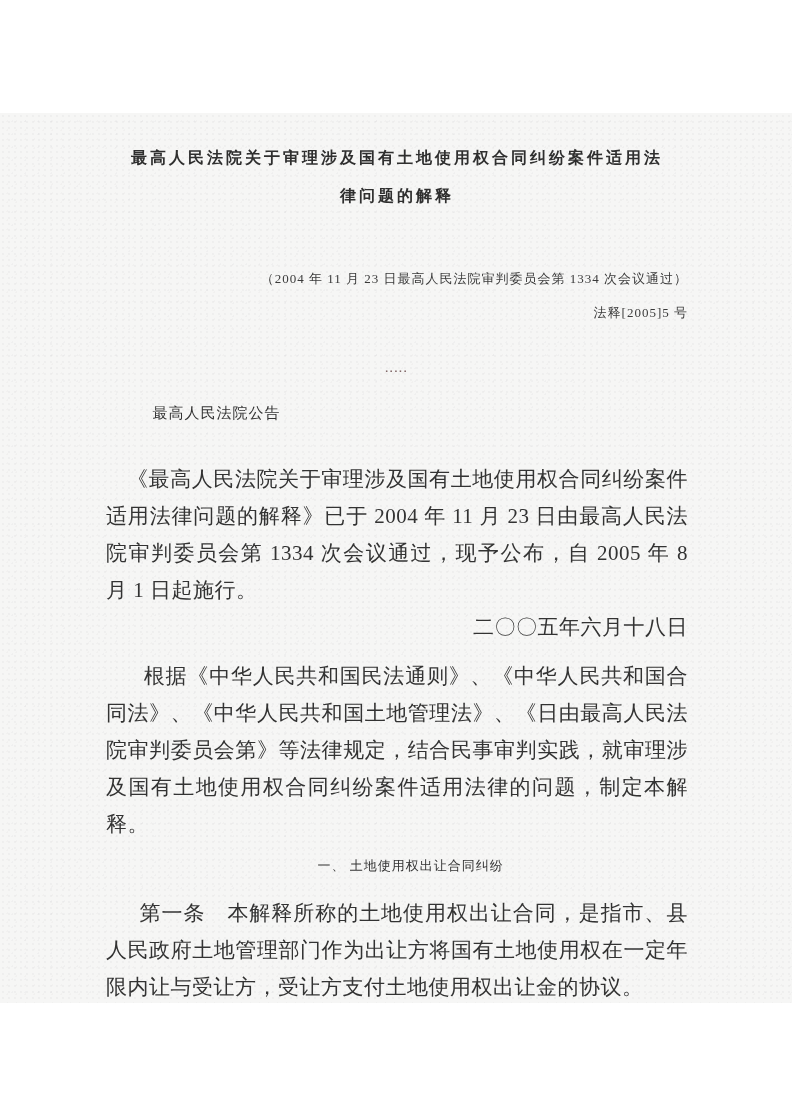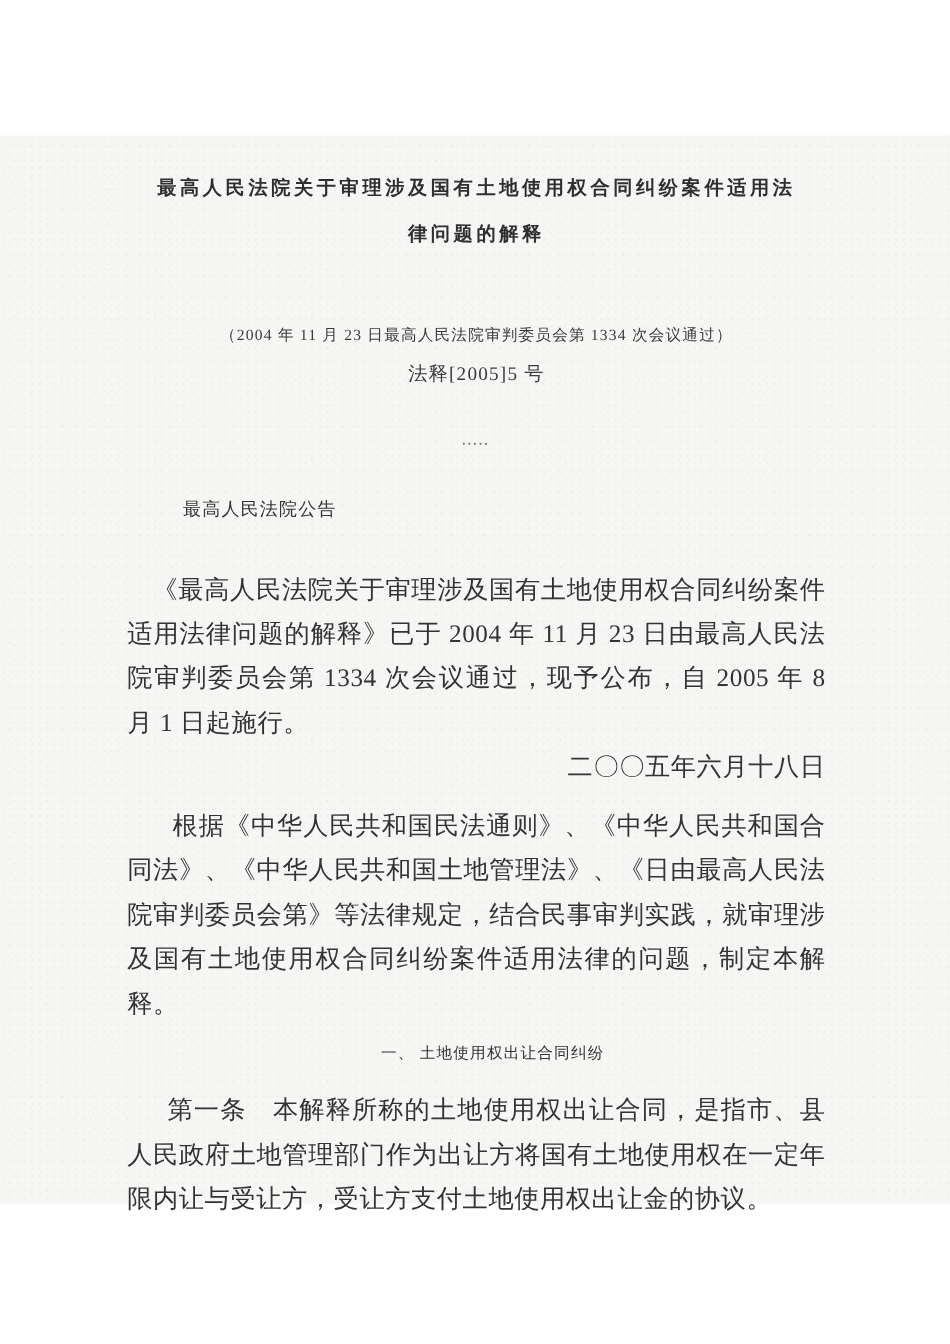--- a/index.html
+++ b/index.html
@@ -33,44 +33,44 @@
   .doc-title {
     text-align: center;
     font-weight: bold;
     font-size: 16px;
     letter-spacing: 3px;
     line-height: 38px;
     color: #2f2f2f;
   }
   .meeting-note {
     margin-top: 56px;
-    text-align: center;
+    text-align: right;
     font-size: 13px;
     letter-spacing: 1px;
     line-height: 16px;
     color: #3a3a3a;
   }
   .doc-number {
     margin-top: 18px;
-    text-align: center;
-    font-size: 16px;
+    text-align: right;
+    font-size: 13px;
     letter-spacing: 1px;
     line-height: 16px;
     color: #3a3a3a;
   }
   .separator-dots {
     margin-top: 46px;
     text-align: center;
     font-size: 6px;
     letter-spacing: 2.5px;
     line-height: 8px;
     color: #7d6363;
   }
   .announcement-heading {
-    margin-top: 40px;
+    margin-top: 28px;
     font-size: 15px;
     line-height: 20px;
     text-indent: 3.1em;
     letter-spacing: 1px;
   }
   .para {
     font-size: 21px;
     line-height: 37px;
     text-align: justify;
     letter-spacing: 0.5px;

